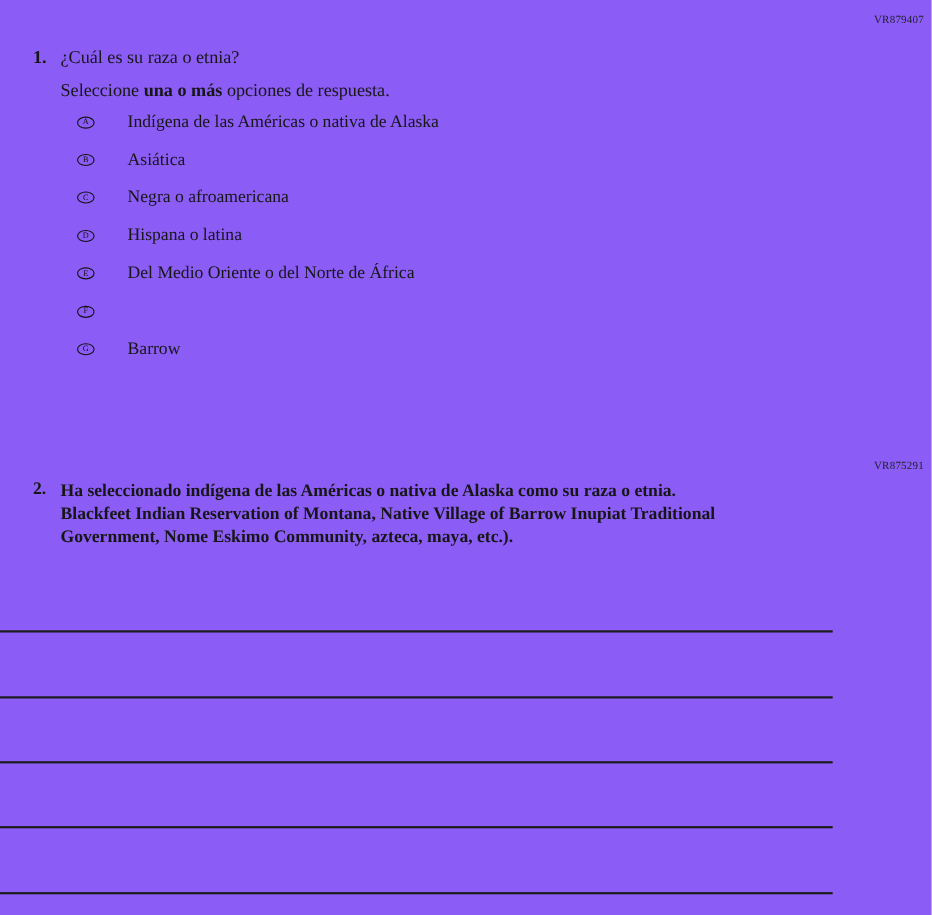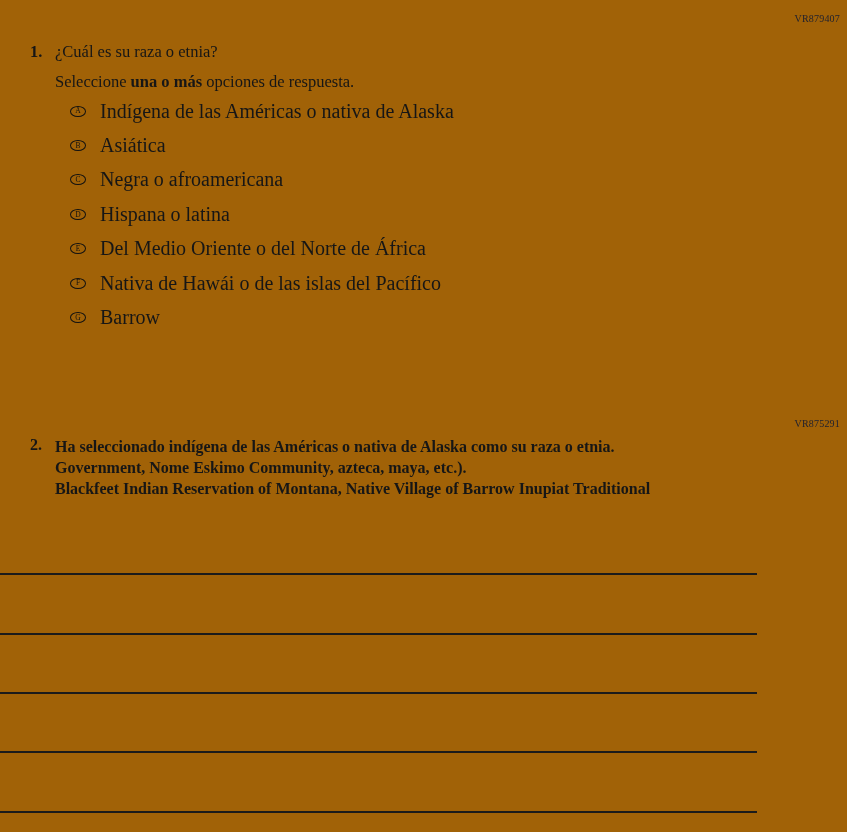--- a/index.html
+++ b/index.html
@@ -4,21 +4,21 @@
 <style>
   html, body {
     margin: 0;
     padding: 0;
     background: #ffffff;
   }
   .page {
     position: relative;
     width: 847px;
     height: 832px;
-    background: #a16207;
+    background: #8b5cf6;
     font-family: "Liberation Serif", serif;
     color: #161616;
     overflow: hidden;
   }
   .code {
     position: absolute;
     right: 7px;
     font-size: 10px;
     letter-spacing: 0.2px;
     color: #22222e;
@@ -69,22 +69,22 @@
     flex: 0 0 16px;
   }
   .bubble .bl {
     font-size: 7.5px;
     line-height: 1;
     font-family: "Liberation Serif", serif;
     color: #111;
     transform: translateY(-0.5px);
   }
   .olabel {
-    margin-left: 14px;
-    font-size: 20px;
+    margin-left: 30px;
+    font-size: 16px;
     white-space: nowrap;
   }
 
   .q2-block {
     position: absolute;
     top: 436px;
     left: 30px;
     display: flex;
     font-size: 16px;
   }
@@ -155,40 +155,39 @@
       <span class="bubble">
           <span class="bl">E</span>
         </span>
       <span class="olabel">Del Medio Oriente o del Norte de África</span>
     </div>
 
     <div class="option">
       <span class="bubble">
           <span class="bl">F</span>
         </span>
-      <span class="olabel">Nativa de Hawái o de las islas del Pacífico</span>
     </div>
 
     <div class="option">
       <span class="bubble">
           <span class="bl">G</span>
         </span>
       <span class="olabel">Barrow</span>
     </div>
 
   </div>
 
   <div class="code code2">VR875291</div>
 
   <div class="q2-block">
     <span class="qnum">2.</span>
     <div class="q2-lines">
       <div>Ha seleccionado indígena de las Américas o nativa de Alaska como su raza o etnia.</div>
+      <div>Blackfeet Indian Reservation of Montana, Native Village of Barrow Inupiat Traditional</div>
       <div>Government, Nome Eskimo Community, azteca, maya, etc.).</div>
-      <div>Blackfeet Indian Reservation of Montana, Native Village of Barrow Inupiat Traditional</div>
     </div>
   </div>
 
   <div class="answer-line al1"></div>
   <div class="answer-line al2"></div>
   <div class="answer-line al3"></div>
   <div class="answer-line al4"></div>
   <div class="answer-line al5"></div>
 
 </div>

